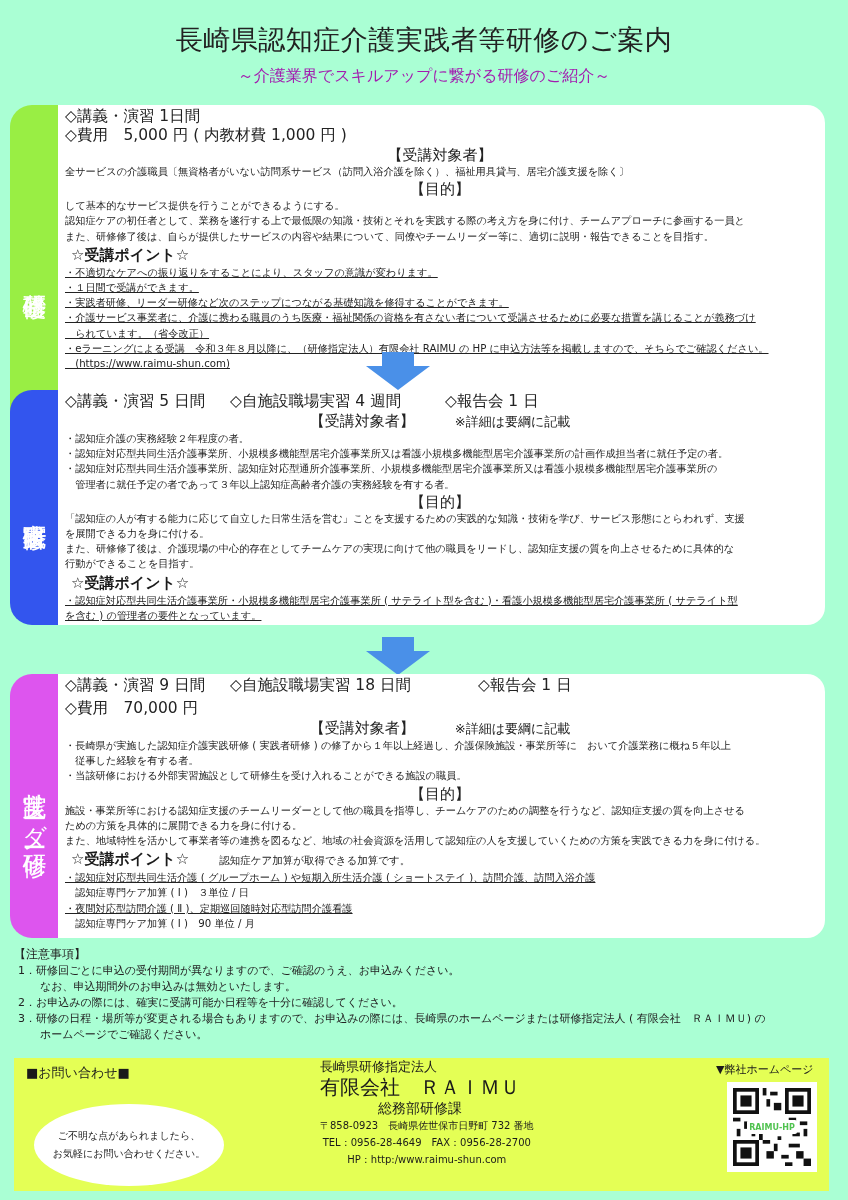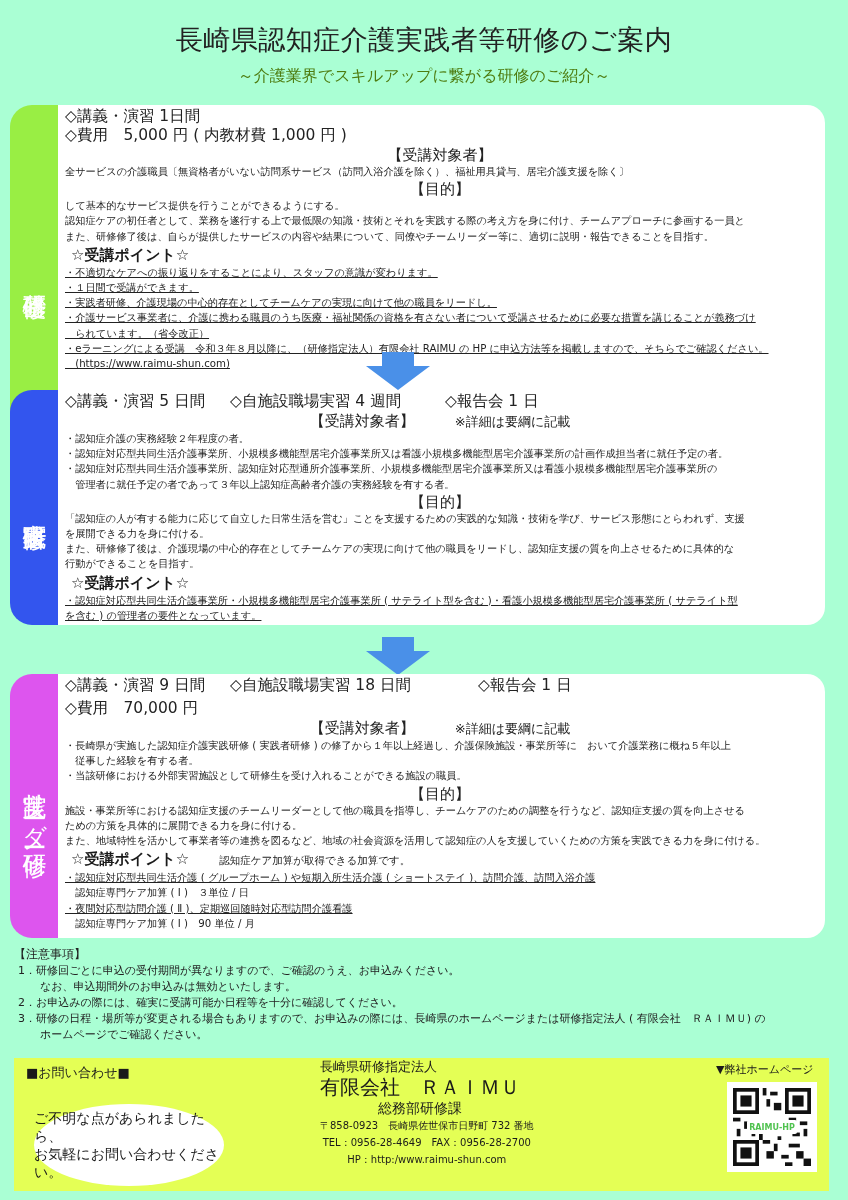--- a/index.html
+++ b/index.html
@@ -9,21 +9,21 @@
     font-family: "DejaVu Sans", "Liberation Sans", sans-serif;
     color: #1a1a1a;
     position: relative;
   }
   .title {
     position: absolute; left: 0; top: 22px; width: 848px;
     text-align: center; font-size: 27px; letter-spacing: 0.5px; color: #222;
   }
   .subtitle {
     position: absolute; left: 0; top: 66px; width: 848px;
-    text-align: center; font-size: 16px; color: #4d7c0f;
+    text-align: center; font-size: 16px; color: #a21caf;
   }
   .course {
     position: absolute; left: 10px; width: 815px;
   }
   .tab {
     position: absolute; left: 0; top: 0; bottom: 0; width: 49px;
     border-radius: 22px 0 0 22px;
     display: flex; align-items: center; justify-content: center;
   }
   .tab-text {
@@ -55,21 +55,21 @@
   .notes .ind { padding-left: 26px; }
   .contact {
     position: absolute; left: 14px; top: 1058px; width: 815px; height: 133px;
     background: #e4ff55;
   }
   .ct-label { position: absolute; left: 12px; top: 6px; font-size: 13px; }
   .ellipse {
     position: absolute; left: 20px; top: 46px; width: 190px; height: 82px;
     background: #fff; border-radius: 50%;
     display: flex; flex-direction: column; align-items: center; justify-content: center;
-    font-size: 14px; line-height: 18px;
+    font-size: 10px; line-height: 18px;
   }
   .org { position: absolute; left: 306px; top: 0; }
   .org .l1 { font-size: 13px; line-height: 17px; }
   .org .l2 { font-size: 20px; line-height: 24px; }
   .org .l3 { font-size: 14px; line-height: 18px; padding-left: 58px; }
   .org .l4, .org .l5, .org .l6 { font-size: 10px; line-height: 17px; text-align: center; }
   .qr-label { position: absolute; left: 702px; top: 4px; font-size: 11px; }
   .qr {
     position: absolute; left: 713px; top: 24px; width: 90px; height: 90px;
     background: #fff; padding: 6px;
@@ -96,21 +96,21 @@
     <div class="big">◇費用　5,000 円 ( 内教材費 1,000 円 )</div>
     <div class="sec">【受講対象者】</div>
     <div class="small">全サービスの介護職員〔無資格者がいない訪問系サービス（訪問入浴介護を除く）、福祉用具貸与、居宅介護支援を除く〕</div>
     <div class="sec">【目的】</div>
     <div class="small">して基本的なサービス提供を行うことができるようにする。</div>
     <div class="small">認知症ケアの初任者として、業務を遂行する上で最低限の知識・技術とそれを実践する際の考え方を身に付け、チームアプローチに参画する一員と</div>
     <div class="small">また、研修修了後は、自らが提供したサービスの内容や結果について、同僚やチームリーダー等に、適切に説明・報告できることを目指す。</div>
     <div class="point">☆受講ポイント☆</div>
     <div class="small u">・不適切なケアへの振り返りをすることにより、スタッフの意識が変わります。</div>
     <div class="small u">・１日間で受講ができます。</div>
-    <div class="small u">・実践者研修、介護現場の中心的存在としてチームケアの実現に向けて他の職員をリードし。</div>
+    <div class="small u">・実践者研修、リーダー研修など次のステップにつながる基礎知識を修得することができます。</div>
     <div class="small u">・介護サービス事業者に、介護に携わる職員のうち医療・福祉関係の資格を有さない者について受講させるために必要な措置を講じることが義務づけ</div>
     <div class="small u">　られています。（省令改正）</div>
     <div class="small u">・eラーニングによる受講　令和３年８月以降に、（研修指定法人）有限会社 RAIMU の HP に申込方法等を掲載しますので、そちらでご確認ください。</div>
     <div class="small u">　(https://www.raimu-shun.com)</div>
   </div>
 </div>
 
 <svg class="arrow" style="top:352px;" viewBox="0 0 64 38">
   <polygon points="16,0 48,0 48,14 64,14 32,38 0,14 16,14" fill="#4a90e8"></polygon>
 </svg>

